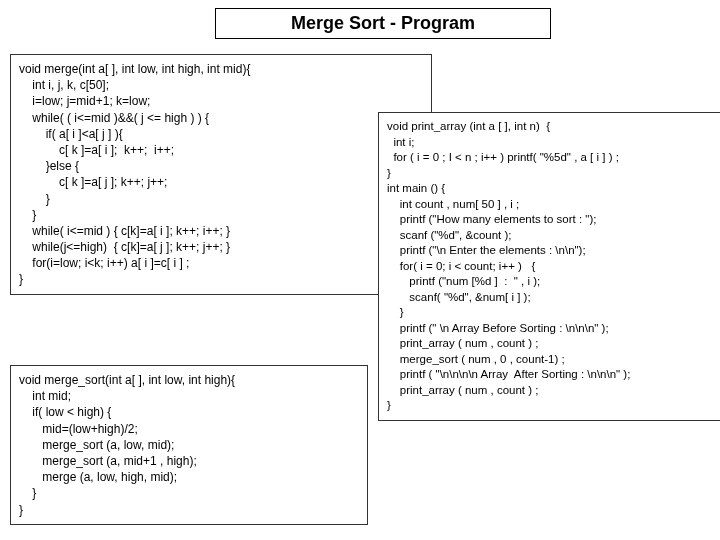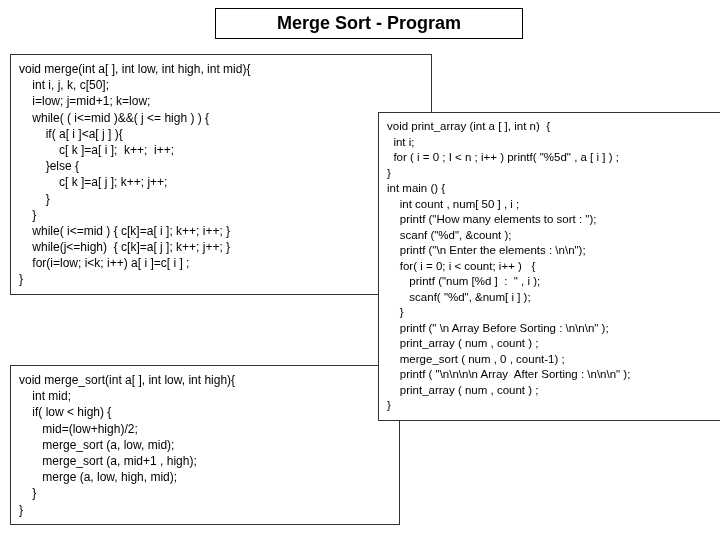--- a/index.html
+++ b/index.html
@@ -7,21 +7,21 @@
       width: 720px;
       height: 540px;
       background: #fff;
       font-family: Arial, sans-serif;
       position: relative;
     }
     .title-box {
       position: absolute;
       top: 8px;
       left: 215px;
-      width: 308px;
+      width: 336px;
       border: 1px solid #000;
       padding: 4px 8px;
       text-align: center;
       font-size: 18px;
       font-weight: bold;
       color: #000;
     }
     .code-box {
       position: absolute;
       border: 1px solid #333;
@@ -34,21 +34,21 @@
       background: #fff;
     }
     .box-merge {
       top: 54px;
       left: 10px;
       width: 422px;
     }
     .box-mergesort {
       top: 365px;
       left: 10px;
-      width: 390px;
+      width: 358px;
     }
     .box-main {
       top: 112px;
       left: 378px;
       width: 372px;
       font-size: 11.5px;
     }
   </style>
 </head>
 <body>

